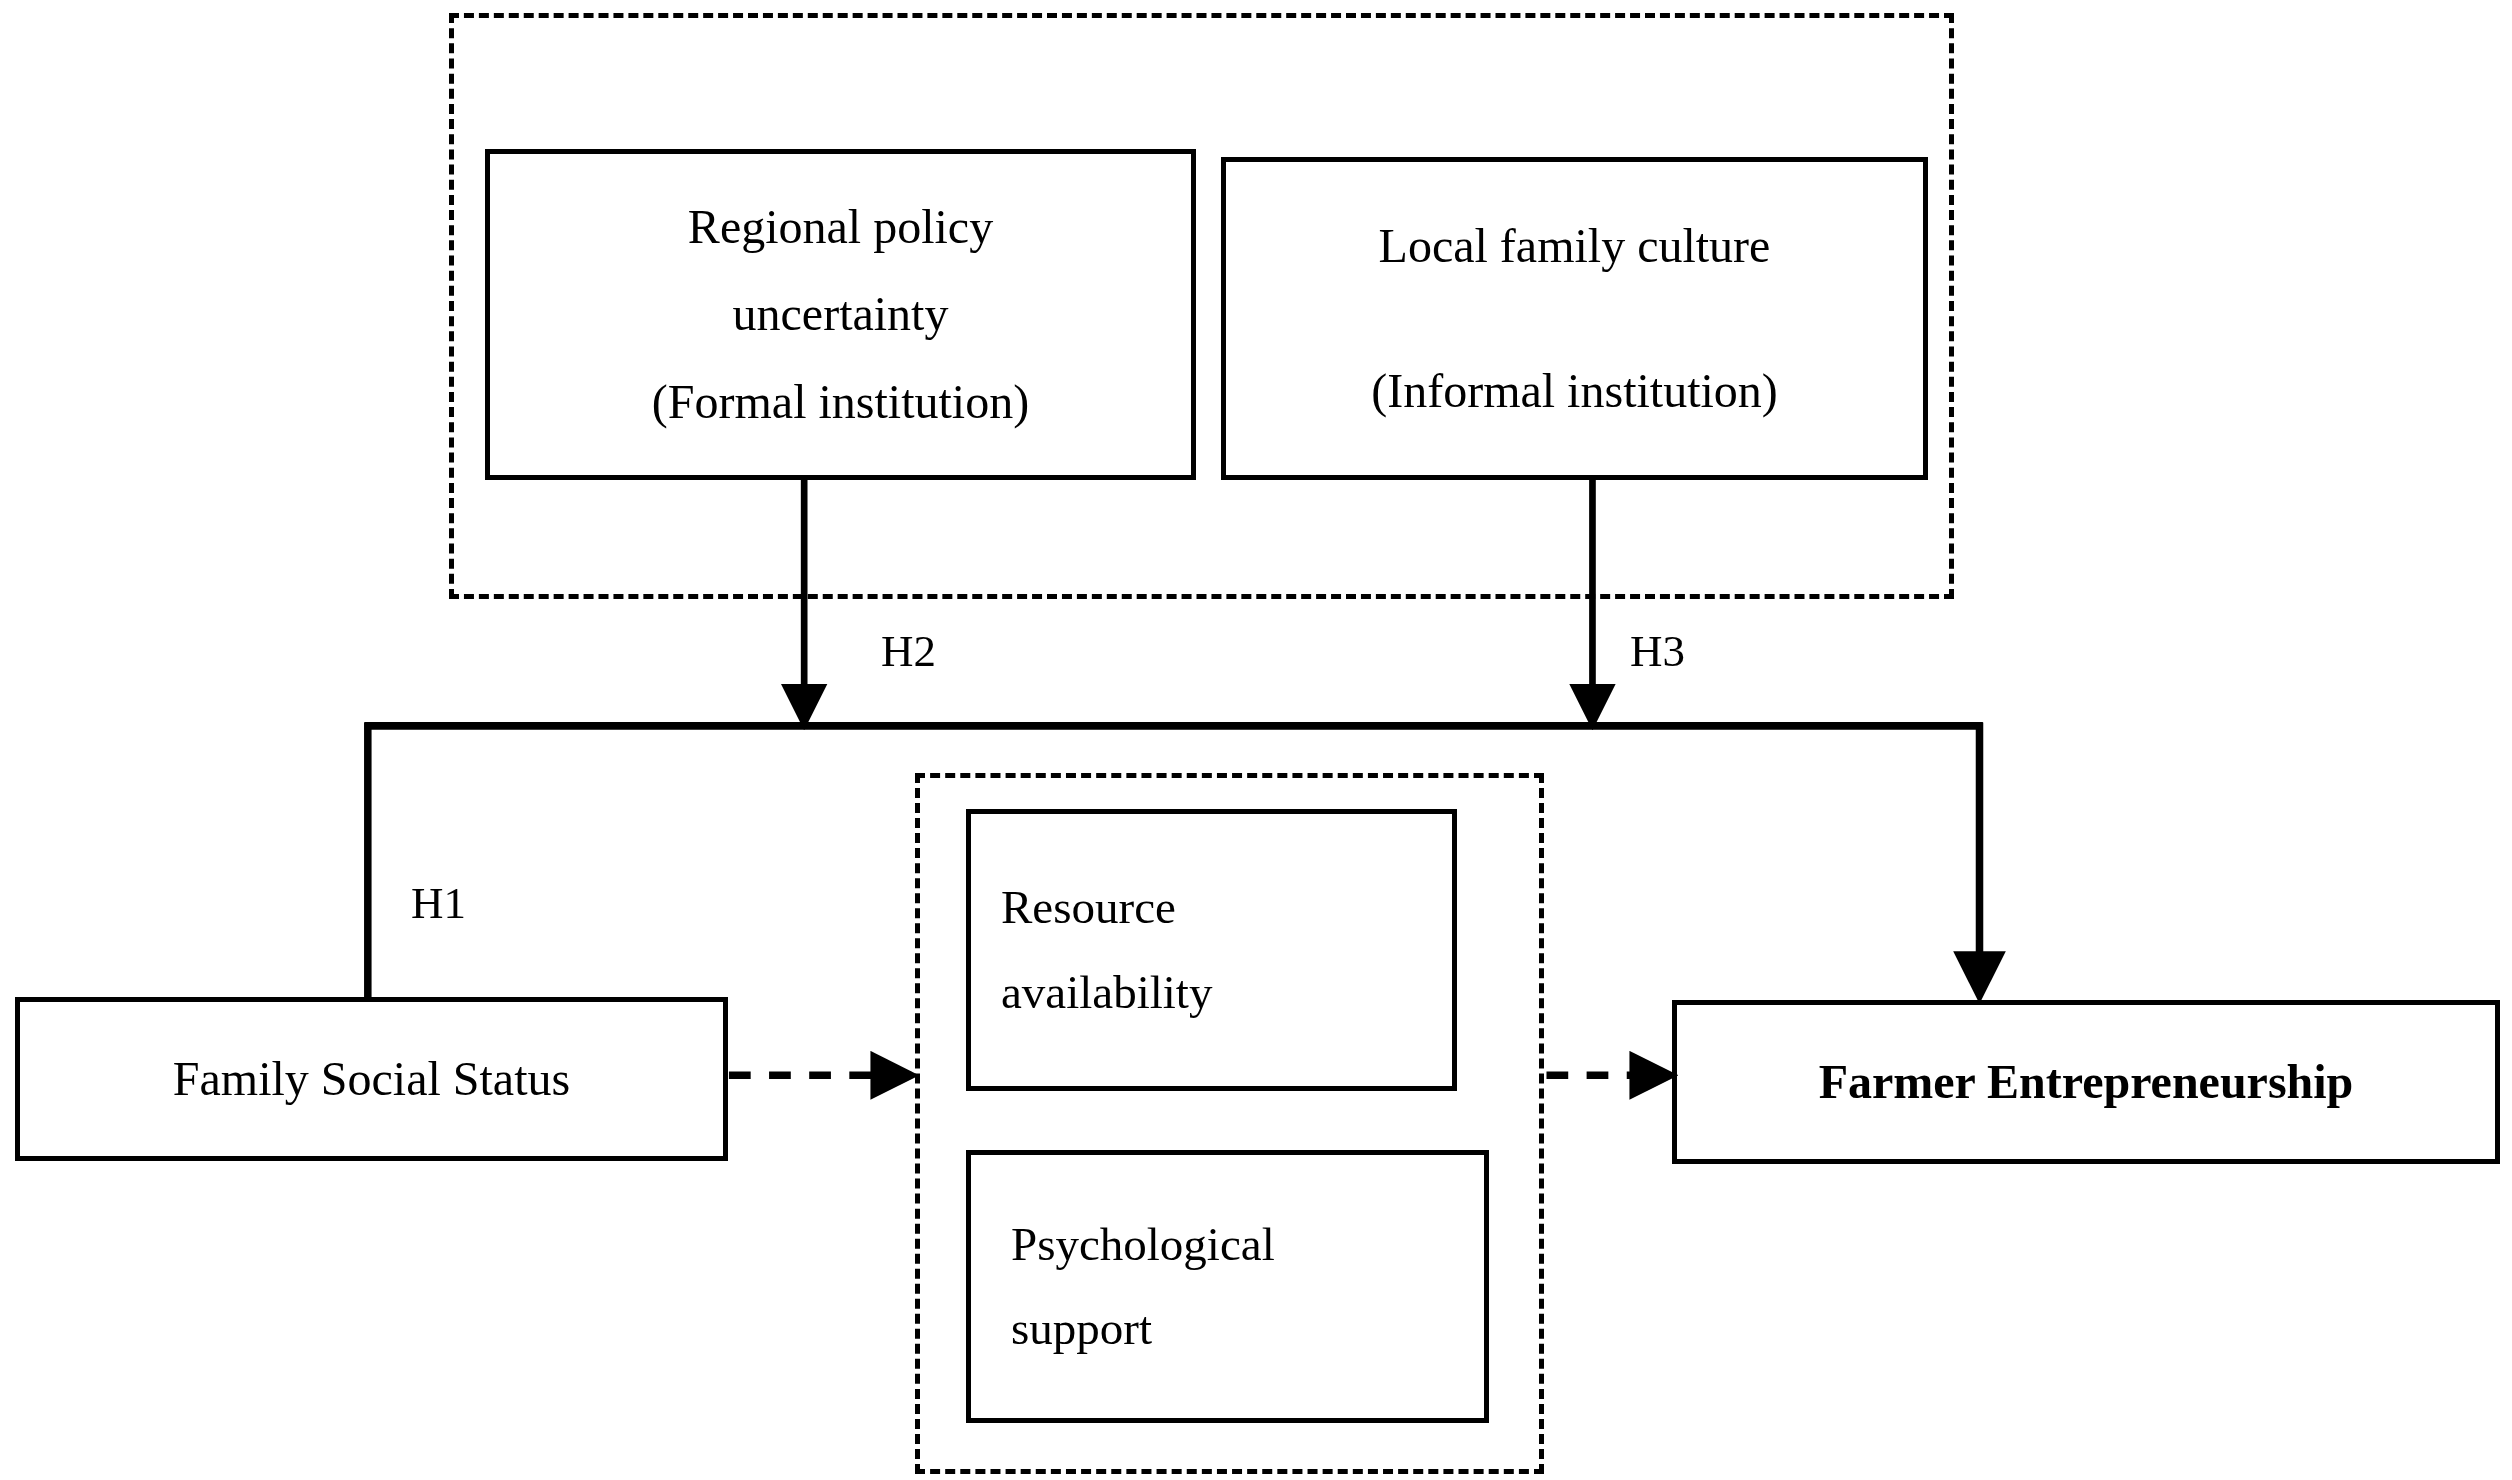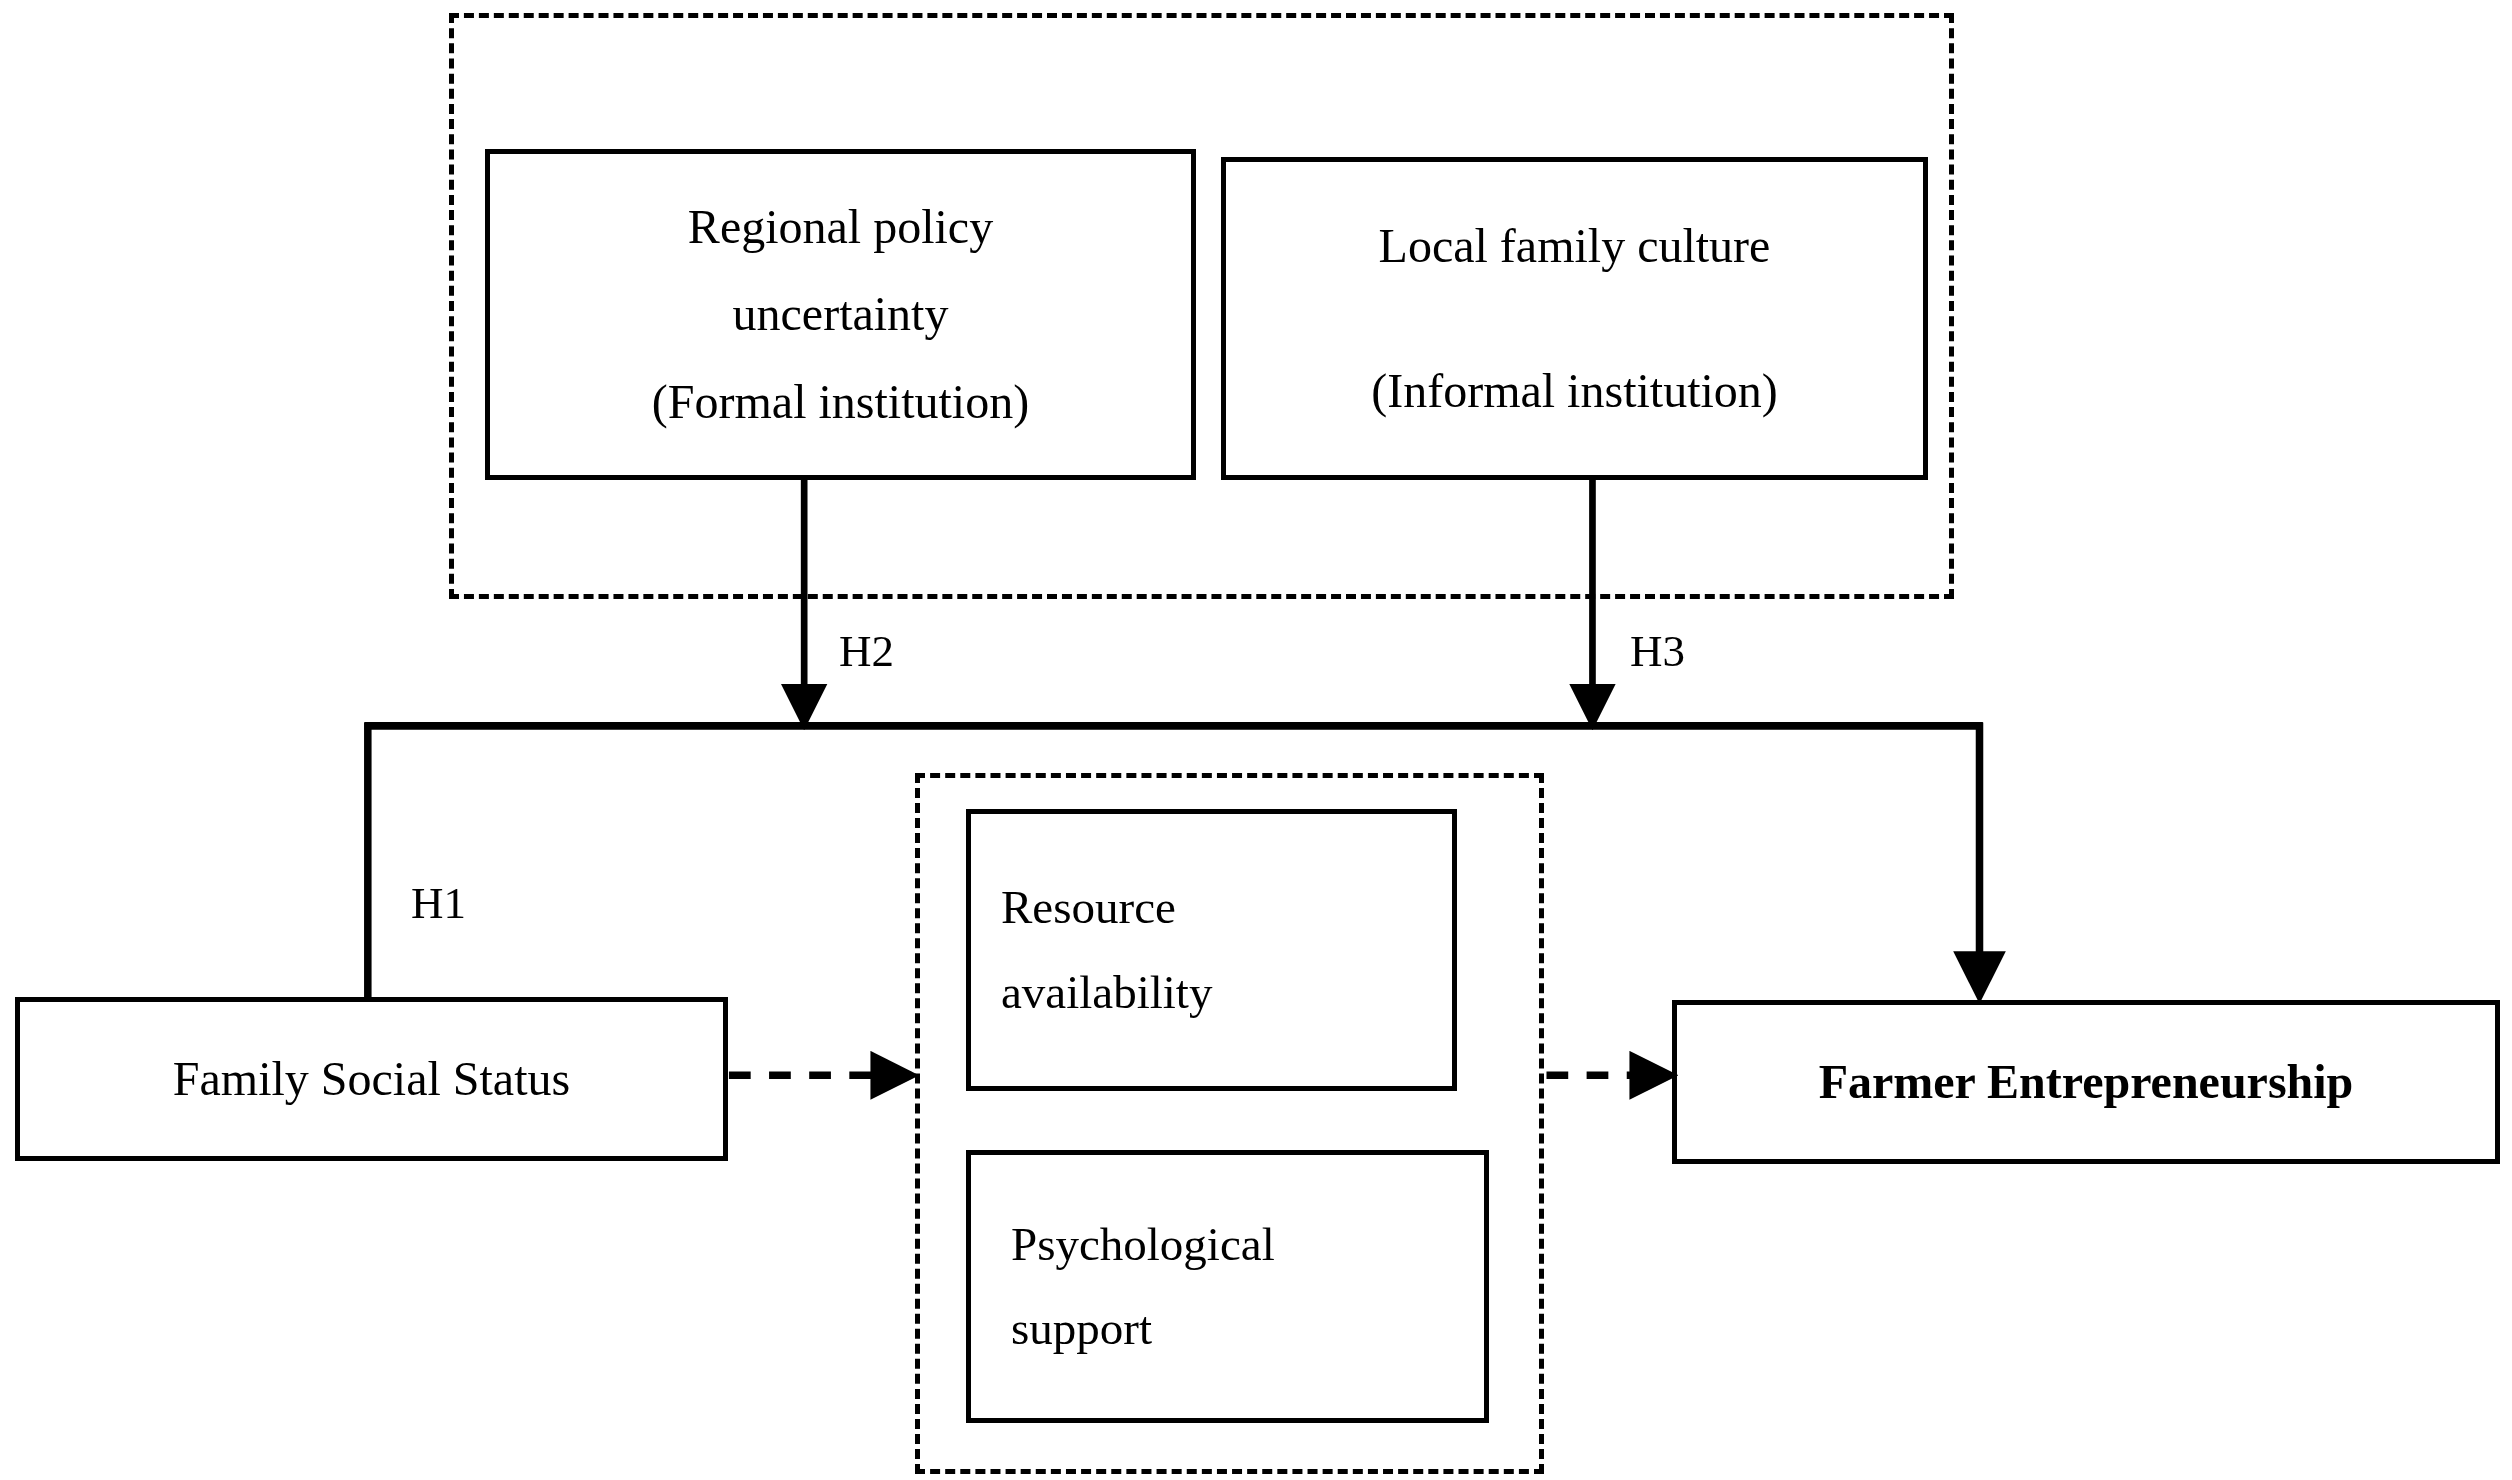--- a/index.html
+++ b/index.html
@@ -120,21 +120,21 @@
   #farmer-entrepreneurship-box .line { font-size: 48px; font-weight: bold; }
 
   
   .edge-label {
     position: absolute;
     font-size: 45px;
     line-height: 1;
     white-space: nowrap;
   }
   #label-h1 { left: 411px; top: 859px; margin-top: 22px; }
-  #label-h2 { left: 839px; top: 629px; font-family: Liberation Serif, serif; }
+  #label-h2 { left: 881px; top: 629px; font-family: Liberation Serif, serif; }
   #label-h3 { left: 1630px; top: 629px; }
 </style>
 </head>
 <body>
 
 <div id="canvas">
 
   <svg class="layer" viewBox="0 0 3005 1771" xmlns="http://www.w3.org/2000/svg">
     <defs>
       <marker id="arrow-solid" viewBox="0 0 12 12" refX="10" refY="6" markerWidth="7" markerHeight="7" orient="auto-start-reverse">

